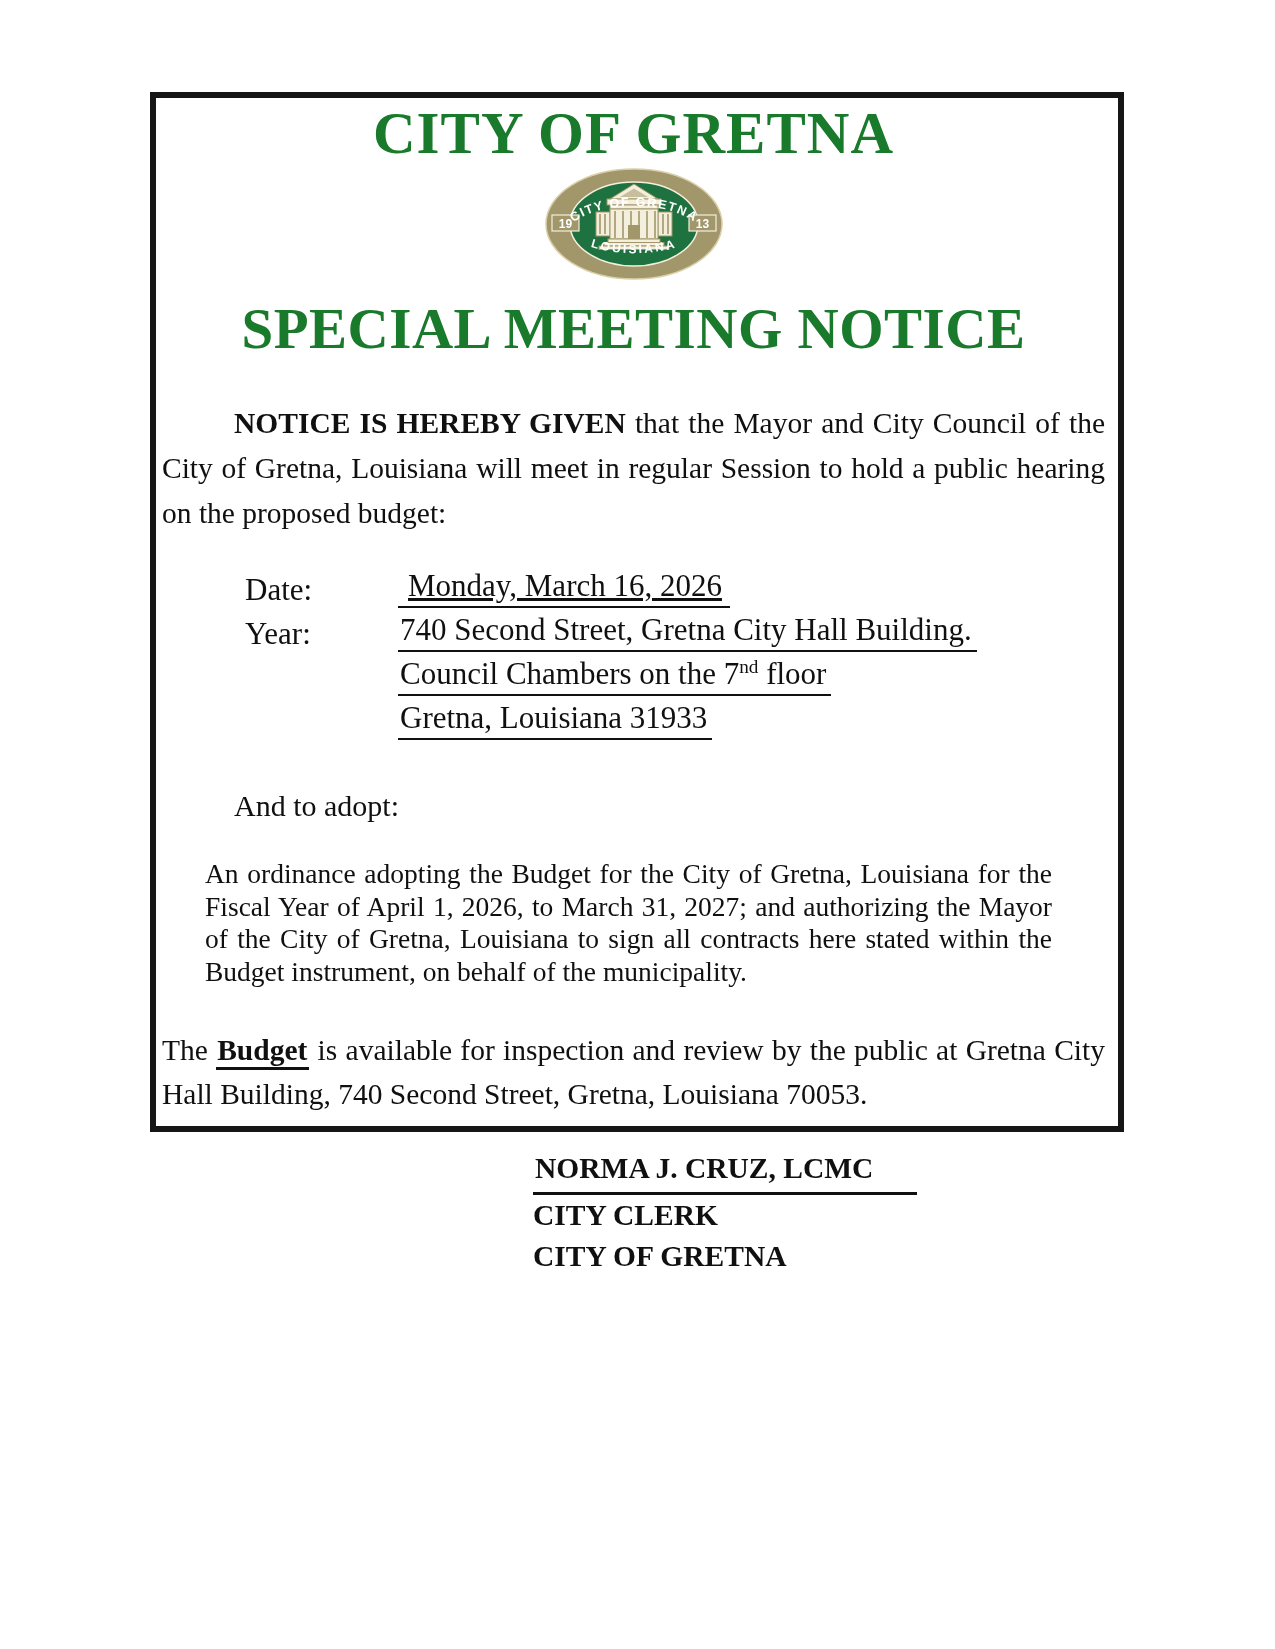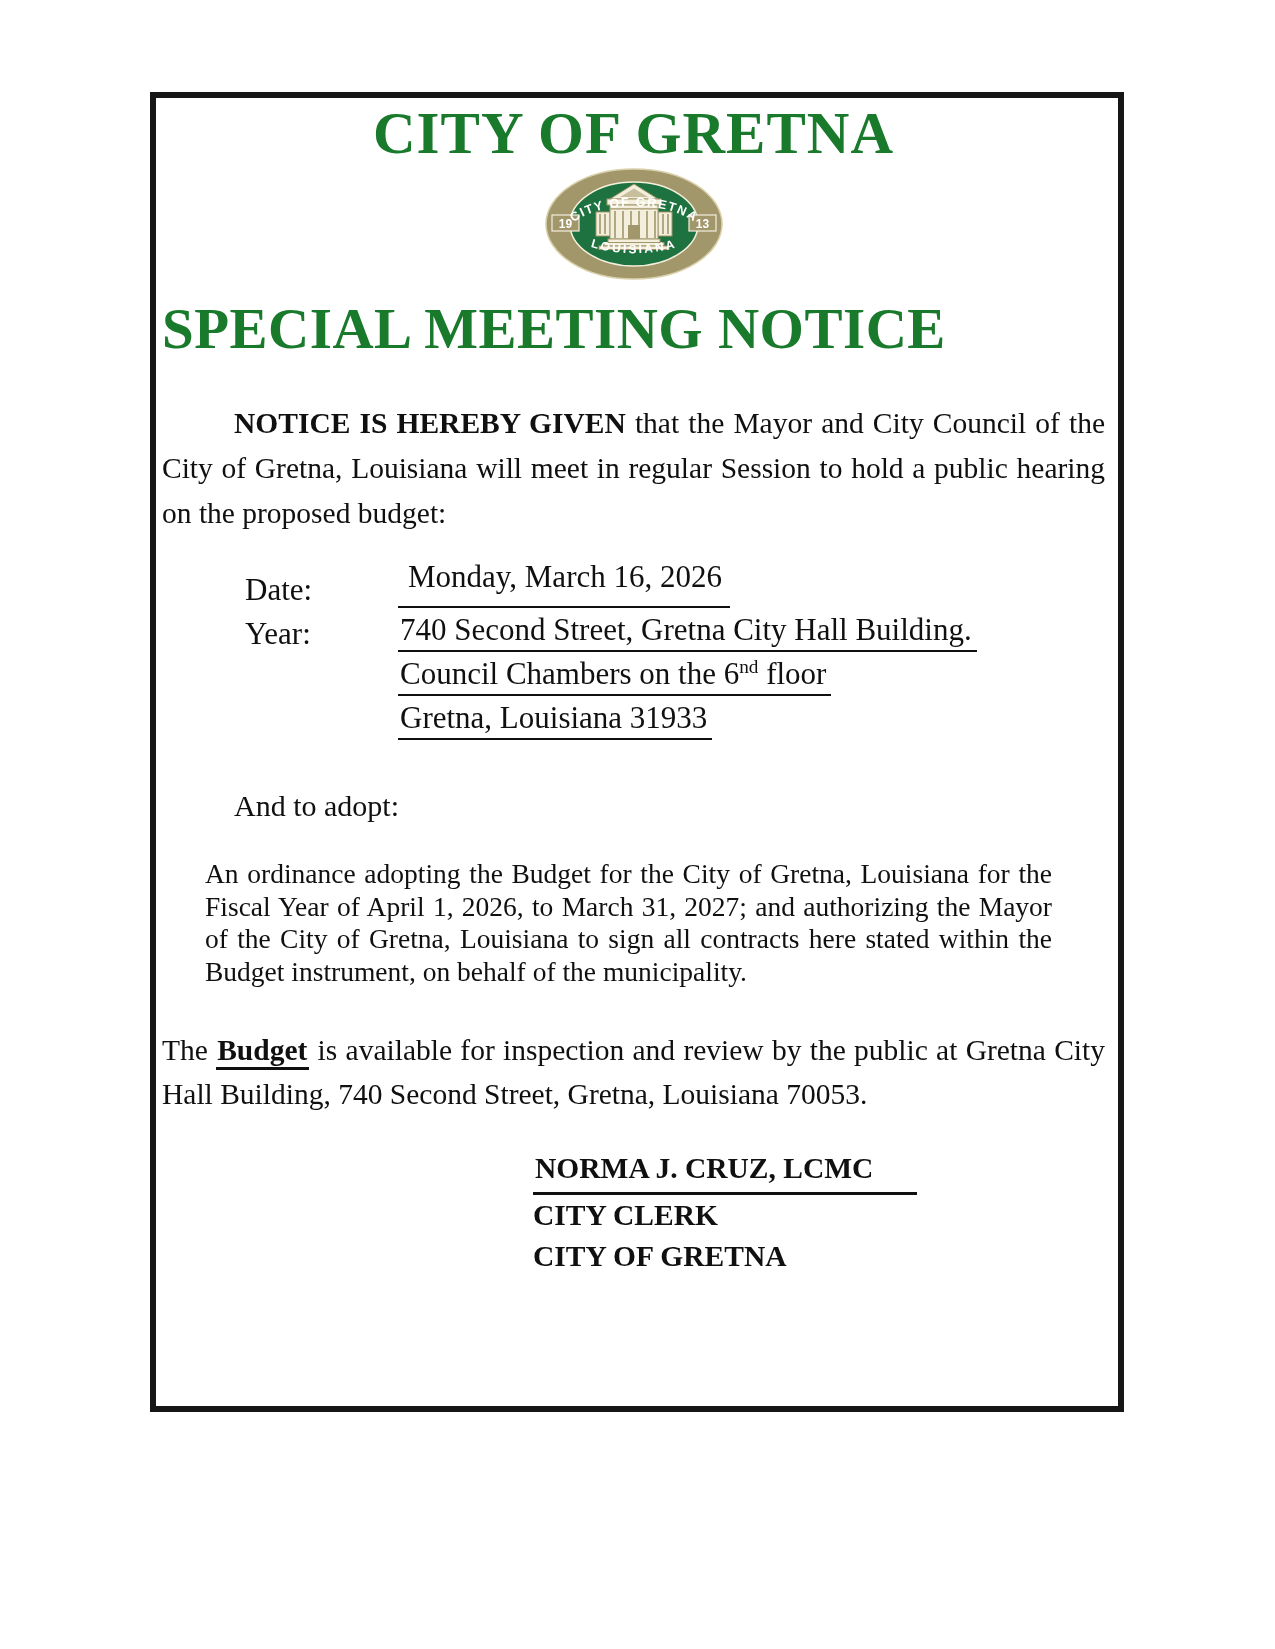--- a/index.html
+++ b/index.html
@@ -6,56 +6,57 @@
   html, body { background: #ffffff; }
   body {
     width: 1275px; height: 1649px;
     position: relative;
     font-family: "Liberation Serif", "DejaVu Serif", serif;
     color: var(--ink, #101010);
   }
   .frame {
     position: absolute;
     left: 150px; top: 92px;
-    width: 974px; height: 1320px;
+    width: 974px; height: 1040px;
     border: 6px solid var(--border, #161616);
     background: #ffffff;
   }
   .content { padding: 0 13px 0 6px; }
 
   .city-title {
     margin-top: 6px;
     text-align: center;
     font-size: 59px; line-height: 1.0;
     font-weight: bold;
     color: var(--green, #1a7a2c);
     letter-spacing: 1px;
   }
   .seal { display: block; margin: 5px auto 0 auto; }
 
   .notice-title {
     margin-top: 20px;
+    text-align: center;
     font-size: 57px; line-height: 1.0;
     font-weight: bold;
     color: var(--green, #1a7a2c);
     letter-spacing: 0.5px;
   }
 
   .intro {
     margin-top: 44px;
     font-size: 29.5px; line-height: 45px;
     text-indent: 72px;
     text-align: justify;
   }
 
   .details { margin: 28px 0 0 83px; font-size: 31px; }
   .detail-row { display: flex; align-items: flex-end; height: 44px; }
   .detail-label { width: 153px; flex: 0 0 153px; }
   .u  { border-bottom: 2px solid var(--ink, #101010); }
-  .pad-date  { padding: 0 8px 11px 10px; }
+  .pad-date  { padding: 0 8px 2px 10px; text-decoration: underline; }
   .pad-time  { padding: 0 175px 2px 2px; }
   .pad-xs    { padding: 0 5px 2px 2px; }
   sup { font-size: 0.62em; vertical-align: super; line-height: 0; }
 
   .adopt-intro { margin: 44px 0 0 72px; font-size: 30px; line-height: 44px; }
 
   .ordinance {
     margin: 30px 53px 0 43px;
     font-size: 27.5px; line-height: 32.5px;
     font-weight: normal;
@@ -147,21 +148,21 @@
       <div class="detail-row">
         <span class="detail-label">Date:</span>
         <span class="u pad-date">Monday, March 16, 2026</span>
       </div>
       <div class="detail-row">
         <span class="detail-label">Year:</span>
         <span class="u pad-xs">740 Second Street, Gretna City Hall Building.</span>
       </div>
       <div class="detail-row">
         <span class="detail-label"></span>
-        <span class="u pad-xs"><span>Council Chambers on the 6</span><sup>nd</sup><span> floor</span></span>
+        <span class="u pad-xs"><span>Council Chambers on the 7</span><sup>nd</sup><span> floor</span></span>
       </div>
       <div class="detail-row">
         <span class="detail-label"></span>
         <span class="u pad-xs">Gretna, Louisiana 31933</span>
       </div>
     </div>
 
     <p class="adopt-intro">And to adopt:</p>
 
     <p class="ordinance">An ordinance adopting the Budget for the City of Gretna, Louisiana for the Fiscal Year of April 1, 2026, to March 31, 2027; and authorizing the Mayor of the City of Gretna, Louisiana to sign all contracts here stated within the Budget instrument, on behalf of the municipality.</p>

